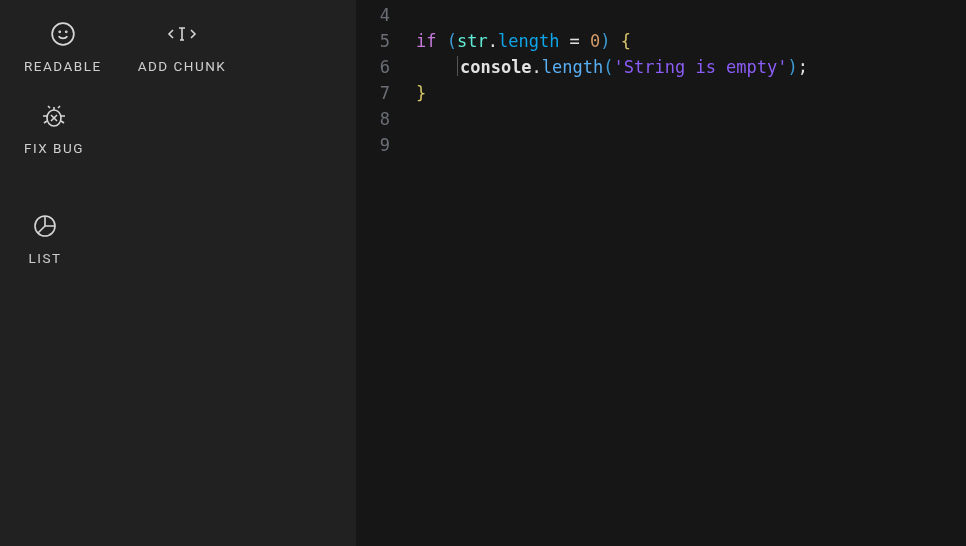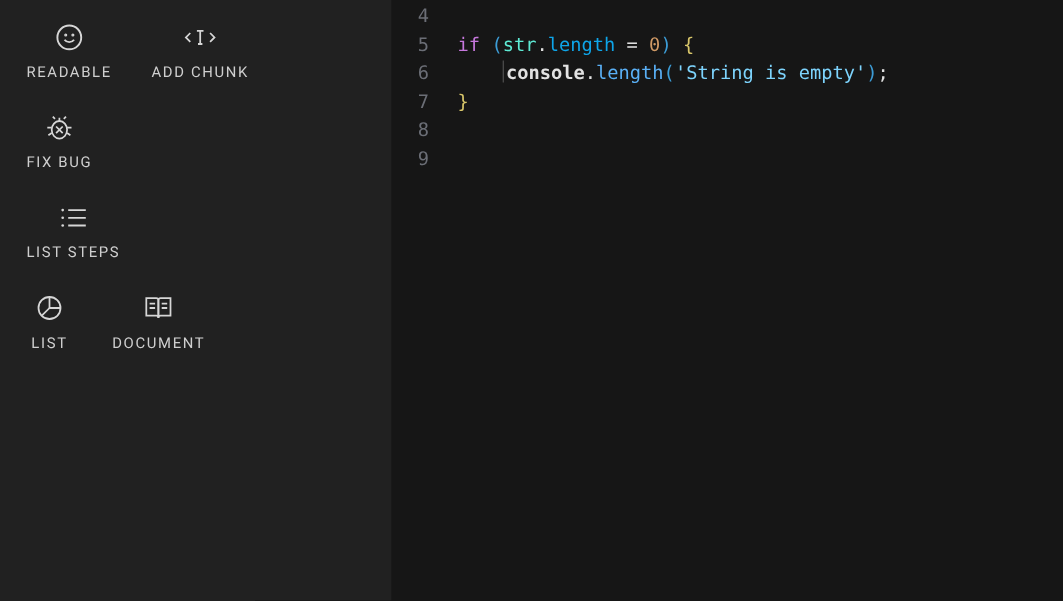--- a/index.html
+++ b/index.html
@@ -69,21 +69,21 @@
     white-space: pre;
   }
   .tok-kw   { color: #c678dd; }
   .tok-punc { color: #d8c66a; }
   .tok-par  { color: #3c9cd6; }
   .tok-id   { color: #5eead4; text-align: center; }
   .tok-id2  { color: #e2e2e2; font-weight: bold; }
   .tok-prop { color: #0ea5e9; }
   .tok-num  { color: #d19a66; }
   .tok-call { color: #5ab0f6; }
-  .tok-str  { color: #7dd3fc; }
+  .tok-str  { color: #8b5cf6; }
   .tok-op   { color: #e0e0e0; }
   .tok-cursor {
     display:inline-block; width:1px; height:20px; background:#555; vertical-align:-3px; margin-right:2px;
   }
 </style>
 </head>
 <body>
 
 <div class="sidebar">
     <div class="sidebar-row">
@@ -116,57 +116,31 @@
             <ellipse cx="14" cy="15" rx="7" ry="8"></ellipse>
             <path d="M14 7v-3M10 5l-2-2M18 5l2-2"></path>
             <path d="M7 13H3M7 18l-3 2M21 13h4M21 18l3 2"></path>
             <path d="M11 12l6 6M17 12l-6 6"></path>
           </svg>
         </div>
         <div class="tool-label">FIX BUG</div>
       </div>
     </div>
     <div class="sidebar-row">
-      <div class="tool-button">
-        <div class="icon-wrap">
-          <svg width="26" height="22" viewBox="0 0 26 22">
-            <circle cx="3" cy="4" r="1.2" fill="#d6d6d6" stroke="none"></circle>
-            <circle cx="3" cy="11" r="1.2" fill="#d6d6d6" stroke="none"></circle>
-            <circle cx="3" cy="18" r="1.2" fill="#d6d6d6" stroke="none"></circle>
-            <line x1="8" y1="4" x2="24" y2="4"></line>
-            <line x1="8" y1="11" x2="24" y2="11"></line>
-            <line x1="8" y1="18" x2="24" y2="18"></line>
-          </svg>
-        </div>
-        <div class="tool-label">LIST STEPS</div>
-      </div>
     </div>
     <div class="sidebar-row">
       <div class="tool-button">
         <div class="icon-wrap">
           <svg width="24" height="24" viewBox="0 0 24 24">
             <circle cx="12" cy="12" r="10"></circle>
             <path d="M12 2v10h10"></path>
             <path d="M12 12l-7 7"></path>
           </svg>
         </div>
         <div class="tool-label">LIST</div>
-      </div>
-      <div class="tool-button">
-        <div class="icon-wrap">
-          <svg width="26" height="24" viewBox="0 0 26 24">
-            <path d="M2 3h9a2 2 0 0 1 2 2v16a2 2 0 0 0-2-2H2z"></path>
-            <path d="M24 3h-9a2 2 0 0 0-2 2v16a2 2 0 0 1 2-2h9z"></path>
-            <line x1="5" y1="8" x2="10" y2="8"></line>
-            <line x1="5" y1="12" x2="10" y2="12"></line>
-            <line x1="16" y1="8" x2="21" y2="8"></line>
-            <line x1="16" y1="12" x2="21" y2="12"></line>
-          </svg>
-        </div>
-        <div class="tool-label">DOCUMENT</div>
       </div>
     </div>
   </div>
 
 <div class="editor">
     <div class="code-line">
       <div class="gutter">4</div>
       <div class="code"></div>
     </div>
     <div class="code-line">

